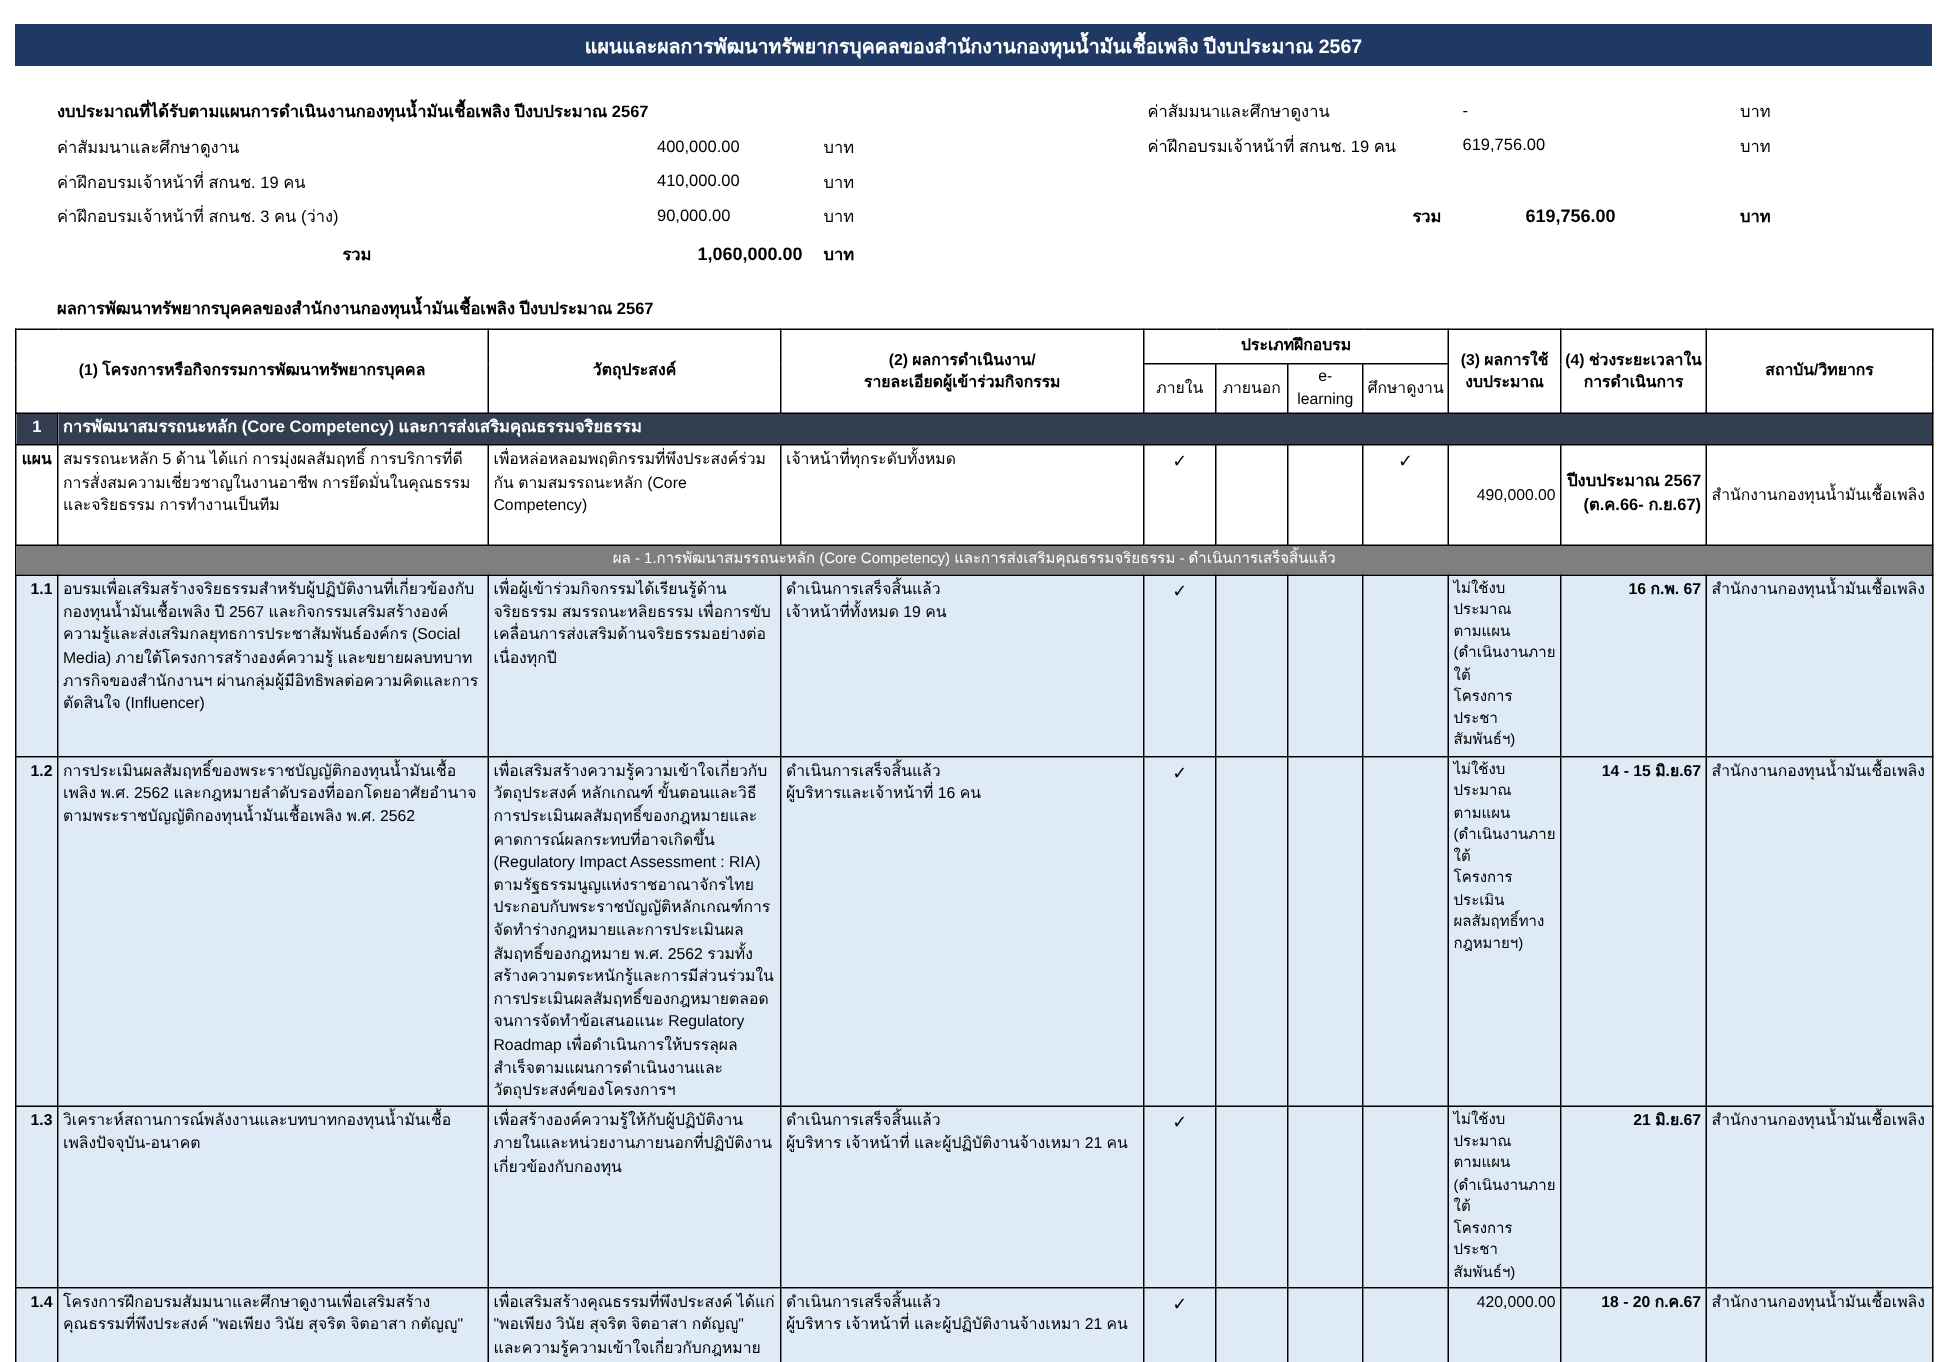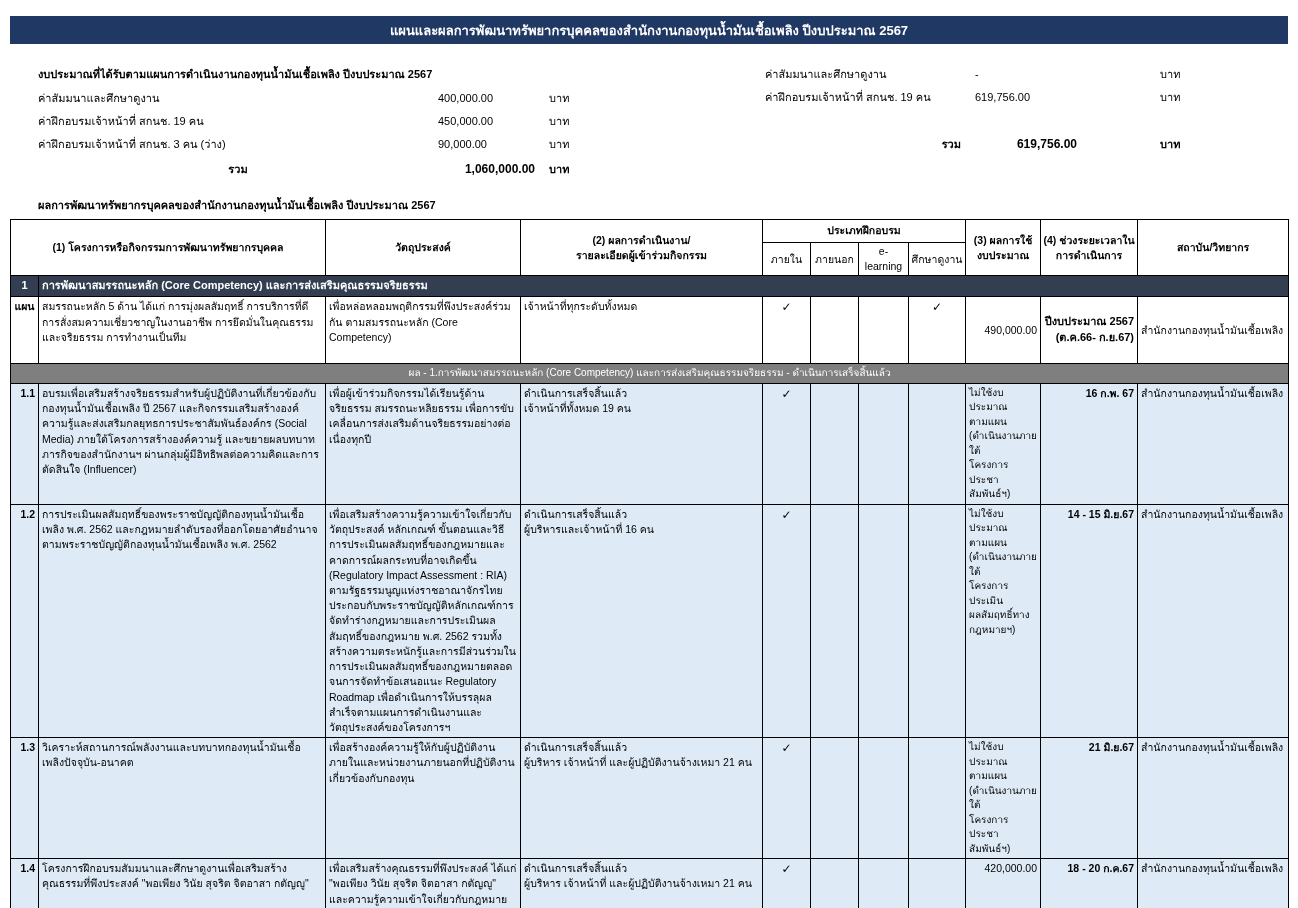--- a/index.html
+++ b/index.html
@@ -87,21 +87,21 @@
 
     <div class="sum-left">
       <div class="sum-head">งบประมาณที่ได้รับตามแผนการดำเนินงานกองทุนน้ำมันเชื้อเพลิง ปีงบประมาณ 2567</div>
       <div class="sum-row">
         <span class="lbl">ค่าสัมมนาและศึกษาดูงาน</span>
         <span class="amt">400,000.00</span>
         <span class="unit">บาท</span>
       </div>
       <div class="sum-row">
         <span class="lbl">ค่าฝึกอบรมเจ้าหน้าที่ สกนช. 19 คน</span>
-        <span class="amt">450,000.00</span>
+        <span class="amt">410,000.00</span>
         <span class="unit">บาท</span>
       </div>
       <div class="sum-row">
         <span class="lbl">ค่าฝึกอบรมเจ้าหน้าที่ สกนช. 3 คน (ว่าง)</span>
         <span class="amt">90,000.00</span>
         <span class="unit">บาท</span>
       </div>
       <div class="sum-total">
         <span class="tl">รวม</span>
         <span class="ta">1,060,000.00</span>

